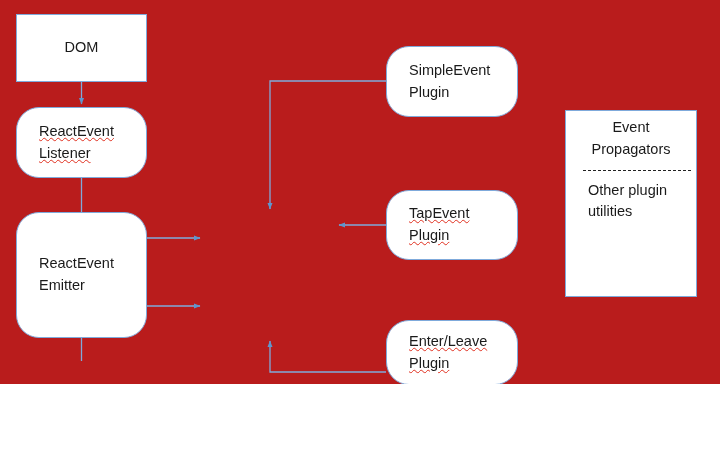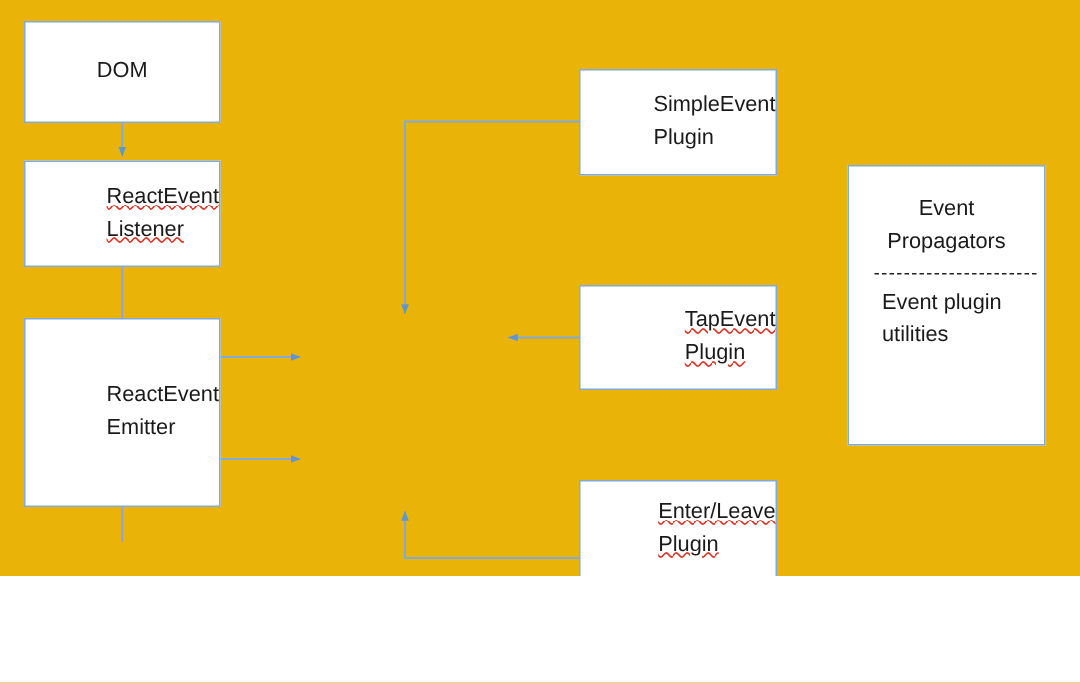--- a/index.html
+++ b/index.html
@@ -7,21 +7,21 @@
     padding: 0;
     background: #ffffff;
   }
   body {
     font-family: "Liberation Sans", sans-serif;
   }
   #canvas {
     position: relative;
     width: 720px;
     height: 384px;
-    background: #eab308;
+    background: #b91c1c;
     overflow: hidden;
   }
   #edges {
     position: absolute;
     left: 0;
     top: 0;
     width: 720px;
     height: 455px;
     pointer-events: none;
   }
@@ -34,21 +34,21 @@
     flex-direction: column;
     justify-content: center;
   }
   .node .label {
     font-size: 14.5px;
     line-height: 1.5;
     color: #1a1a1a;
     white-space: pre-line;
   }
   .align-center { align-items: center; text-align: center; }
-  .align-left   { align-items: flex-end; text-align: left; }
+  .align-left   { align-items: flex-start; text-align: left; border-radius: 23px; }
   .pad-left { padding-left: 22px; }
 
   
   .spell {
     text-decoration: underline;
     text-decoration-color: #e03020;
     text-decoration-style: wavy;
     text-decoration-thickness: 1px;
     text-underline-offset: 1px;
   }
@@ -122,21 +122,21 @@
   <div class="node align-left pad-left" style="left: 386px; top: 190px; width: 132px; height: 70px;">
     <div class="label spell">TapEvent
 Plugin</div>
   </div>
 
   <div class="node align-left pad-left" style="left: 386px; top: 320px; width: 132px; height: 65px;">
     <div class="label spell">Enter/Leave
 Plugin</div>
   </div>
 
-  <div class="node align-center stack" style="padding-top: 18px; left: 565px; top: 110px; width: 132px; height: 187px;">
+  <div class="node align-center stack" style="padding-top: 6px; left: 565px; top: 110px; width: 132px; height: 187px;">
     <div class="label" style="width:100%;text-align:center;">Event
 Propagators</div>
     <hr class="divider" style="margin-left:12px;">
-    <div class="label" style="width:100%;text-align:left;padding-left:22px;box-sizing:border-box;">Event plugin
+    <div class="label" style="width:100%;text-align:left;padding-left:22px;box-sizing:border-box;">Other plugin
 utilities</div>
   </div>
 
 </div>
 
 </body></html>

